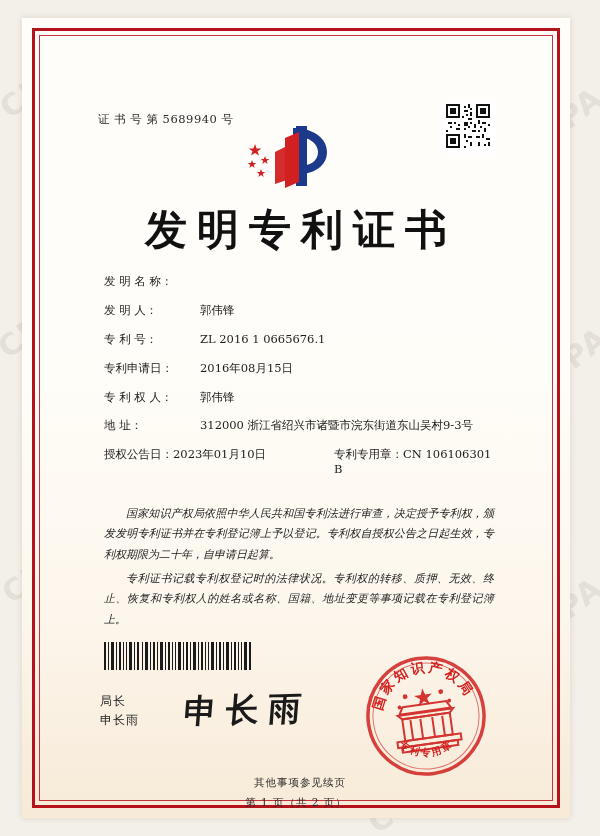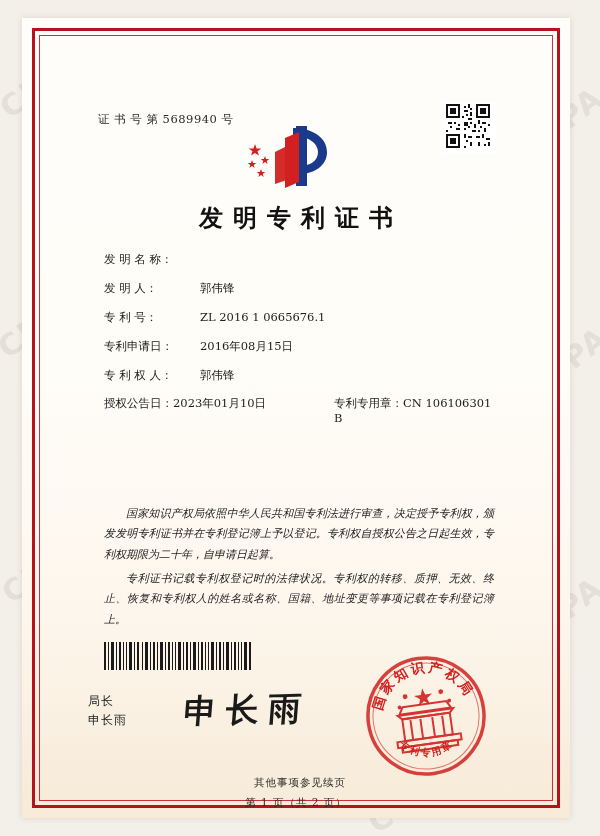--- a/index.html
+++ b/index.html
@@ -61,26 +61,26 @@
   
   .logo{
     position:absolute;left:50%;top:70px;transform:translateX(-50%);
     width:110px;height:70px;
   }
 
   
   .title{
     position:absolute;left:0;right:0;top:150px;text-align:center;
     font-family:"DejaVu Serif","Liberation Serif",serif;
-    font-size:24px;font-weight:700;color:#111;letter-spacing:10px;
+    font-size:42px;font-weight:700;color:#111;letter-spacing:10px;
     text-indent:10px;
   }
 
   .fields{
-    position:absolute;left:48px;right:40px;top:200px;
+    position:absolute;left:48px;right:40px;top:222px;
     font-family:"DejaVu Serif","Liberation Serif",serif;
     font-size:11.5px;color:#1d1d1d;
   }
   .frow{display:flex;align-items:flex-start;margin-bottom:14.5px;line-height:1.25;}
   .flabel{width:96px;flex:0 0 96px;letter-spacing:0px;}
   .fvalue{flex:1;}
 
   .grant-row{display:flex;margin-bottom:6px;}
   .grant-left{width:230px;flex:0 0 230px;}
   .grant-right{flex:1;}
@@ -93,21 +93,21 @@
   .paras p{margin:0 0 4px 0;text-indent:22px;font-style:italic;}
 
   
   .barcode{
     position:absolute;left:48px;top:590px;width:148px;height:28px;
   }
   .barcode svg{display:block;}
 
   
   .sig-label{
-    position:absolute;left:32px;top:640px;
+    position:absolute;left:44px;top:640px;
     font-family:"DejaVu Serif","Liberation Serif",serif;
     font-size:12px;color:#1d1d1d;line-height:1.55;letter-spacing:1px;
   }
   .sig-hand{
     position:absolute;left:128px;top:636px;
     font-family:"DejaVu Serif","Liberation Serif",serif;
     font-size:33px;color:#1a1a1a;letter-spacing:9px;
     transform:skewX(-6deg) rotate(-1.5deg);
     font-weight:600;
   }
@@ -248,20 +248,24 @@
         <div class="fvalue">ZL 2016 1 0665676.1</div>
       </div>
       <div class="frow">
         <div class="flabel">专利申请日：</div>
         <div class="fvalue">2016年08月15日</div>
       </div>
       <div class="frow">
         <div class="flabel">专 利 权 人：</div>
         <div class="fvalue">郭伟锋</div>
       </div>
+      <div class="frow">
+        <div class="flabel">地      址：</div>
+        <div class="fvalue">312000 浙江省绍兴市诸暨市浣东街道东山吴村9-3号</div>
+      </div>
       <div class="frow grant-row">
         <div class="grant-left">
           <span>授权公告日：</span><span>2023年01月10日</span>
         </div>
         <div class="grant-right">
           <span>专利专用章：</span><span>CN 106106301 B</span>
         </div>
       </div>
     </div>
 

